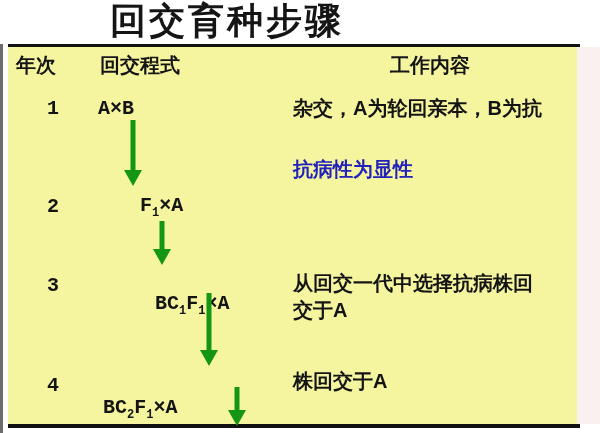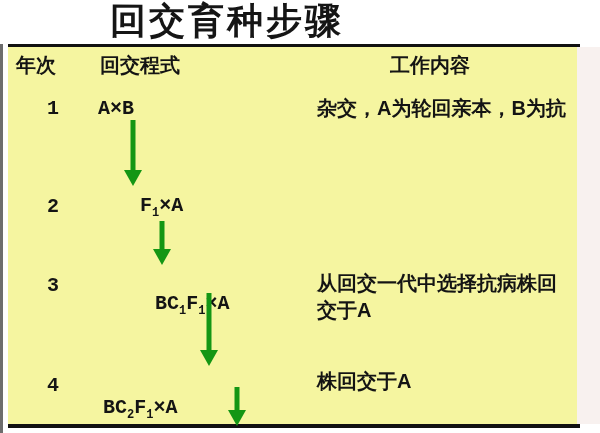--- a/index.html
+++ b/index.html
@@ -25,21 +25,21 @@
     background:#F5F5A0;
   }
   .rule { position:absolute; left:8px; width:572px; background:#111111; }
   .rule.top { top:44px; height:3px; }
   .rule.bottom { top:424px; height:4px; }
   .cell {
     position:absolute; color:#141414; font-size:20px; font-weight:700;
     line-height:24px; white-space:nowrap;
   }
   .mono { font-family:"Liberation Mono","DejaVu Sans Mono",monospace; }
-  .work { line-height:27px;margin-left:24px; }
+  .work { line-height:27px; }
   .note { color:#2222BB; }
   sub { font-size:12px; line-height:0; }
   .arrow { position:absolute; display:block; }
   .arrow line { stroke:#149614; stroke-width:5; }
   .arrow polygon { fill:#149614; }
 </style>
 </head>
 <body>
 
 <div class="page">
@@ -56,20 +56,21 @@
   <div class="cell" style="left:100px; top:53px;">回交程式</div>
   <div class="cell" style="left:390px; top:53px;">工作内容</div>
 
   <div class="cell mono" style="left:47px; top:97px;">1</div>
   <div class="cell mono" style="left:98px; top:97px;">
     <span>A×B</span>
   </div>
   <div class="cell work" style="left:293px; top:95px;">
     <div>杂交，A为轮回亲本，B为抗</div>
   </div>
+  <div class="cell note" style="left:293px; top:157px;">抗病性为显性</div>
   <svg class="arrow" style="left:124px; top:120px;" width="18" height="66" viewBox="0 0 18 66">
     <line x1="9" y1="0" x2="9" y2="52"></line>
     <polygon points="0,50 18,50 9,66"></polygon>
   </svg>
 
   <div class="cell mono" style="left:47px; top:195px;">2</div>
   <div class="cell mono" style="left:140px; top:194px;">
     <span>F</span><sub>1</sub><span>×A</span>
   </div>
   <svg class="arrow" style="left:153px; top:221px;" width="18" height="44" viewBox="0 0 18 44">

